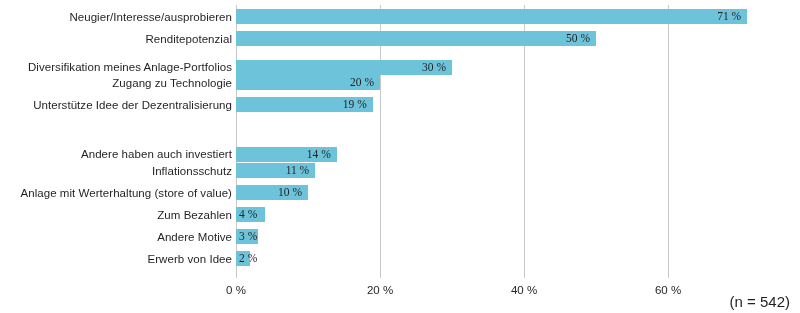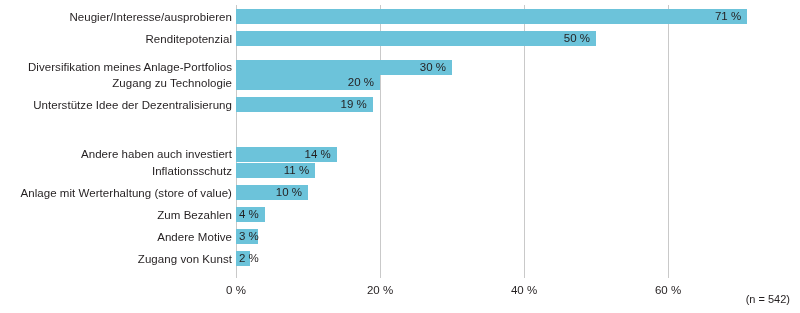--- a/index.html
+++ b/index.html
@@ -67,20 +67,21 @@
     font-size: 11.5px;
     letter-spacing: 0.05px;
     color: #231f20;
     white-space: nowrap;
   }
   .bar-wrap {
     position: absolute;
     left: 236px;
     top: 3.5px;
     height: 15px;
+    font-family: Liberation Serif, serif;
   }
   .bar {
     position: absolute;
     left: 0;
     top: 0;
     height: 15px;
     background: #6cc3da;
   }
   .bar-value {
     position: absolute;
@@ -107,21 +108,21 @@
     width: 60px;
     text-align: center;
     font-size: 11.5px;
     color: #231f20;
   }
 
   .sample-note {
     position: absolute;
     right: 10px;
     top: 293px;
-    font-size: 11px;
+    font-size: 15px;
     color: #231f20;
     white-space: nowrap;
   }
 </style>
 </head>
 <body>
 
 <div id="chart-root">
 
   <div class="plot-area">
@@ -198,21 +199,21 @@
         </div>
       </div>
       <div class="row" style="top: 225.5px;">
         <div class="row-label">Andere Motive</div>
         <div class="bar-wrap" style="width: 21.6px;">
           <div class="bar" style="width: 21.6px; background: rgb(108, 195, 218);"></div>
           <div class="bar-value outside">3 %</div>
         </div>
       </div>
       <div class="row" style="top: 247.5px;">
-        <div class="row-label">Zugang von Kunst</div>
+        <div class="row-label">Erwerb von Idee</div>
         <div class="bar-wrap" style="width: 14.4px;">
           <div class="bar" style="width: 14.4px; background: rgb(108, 195, 218);"></div>
           <div class="bar-value outside">2 %</div>
         </div>
       </div>
     </div>
 
   <div class="xaxis">
       <div class="tick" style="left: 206px;">0 %</div>
       <div class="tick" style="left: 350px;">20 %</div>

